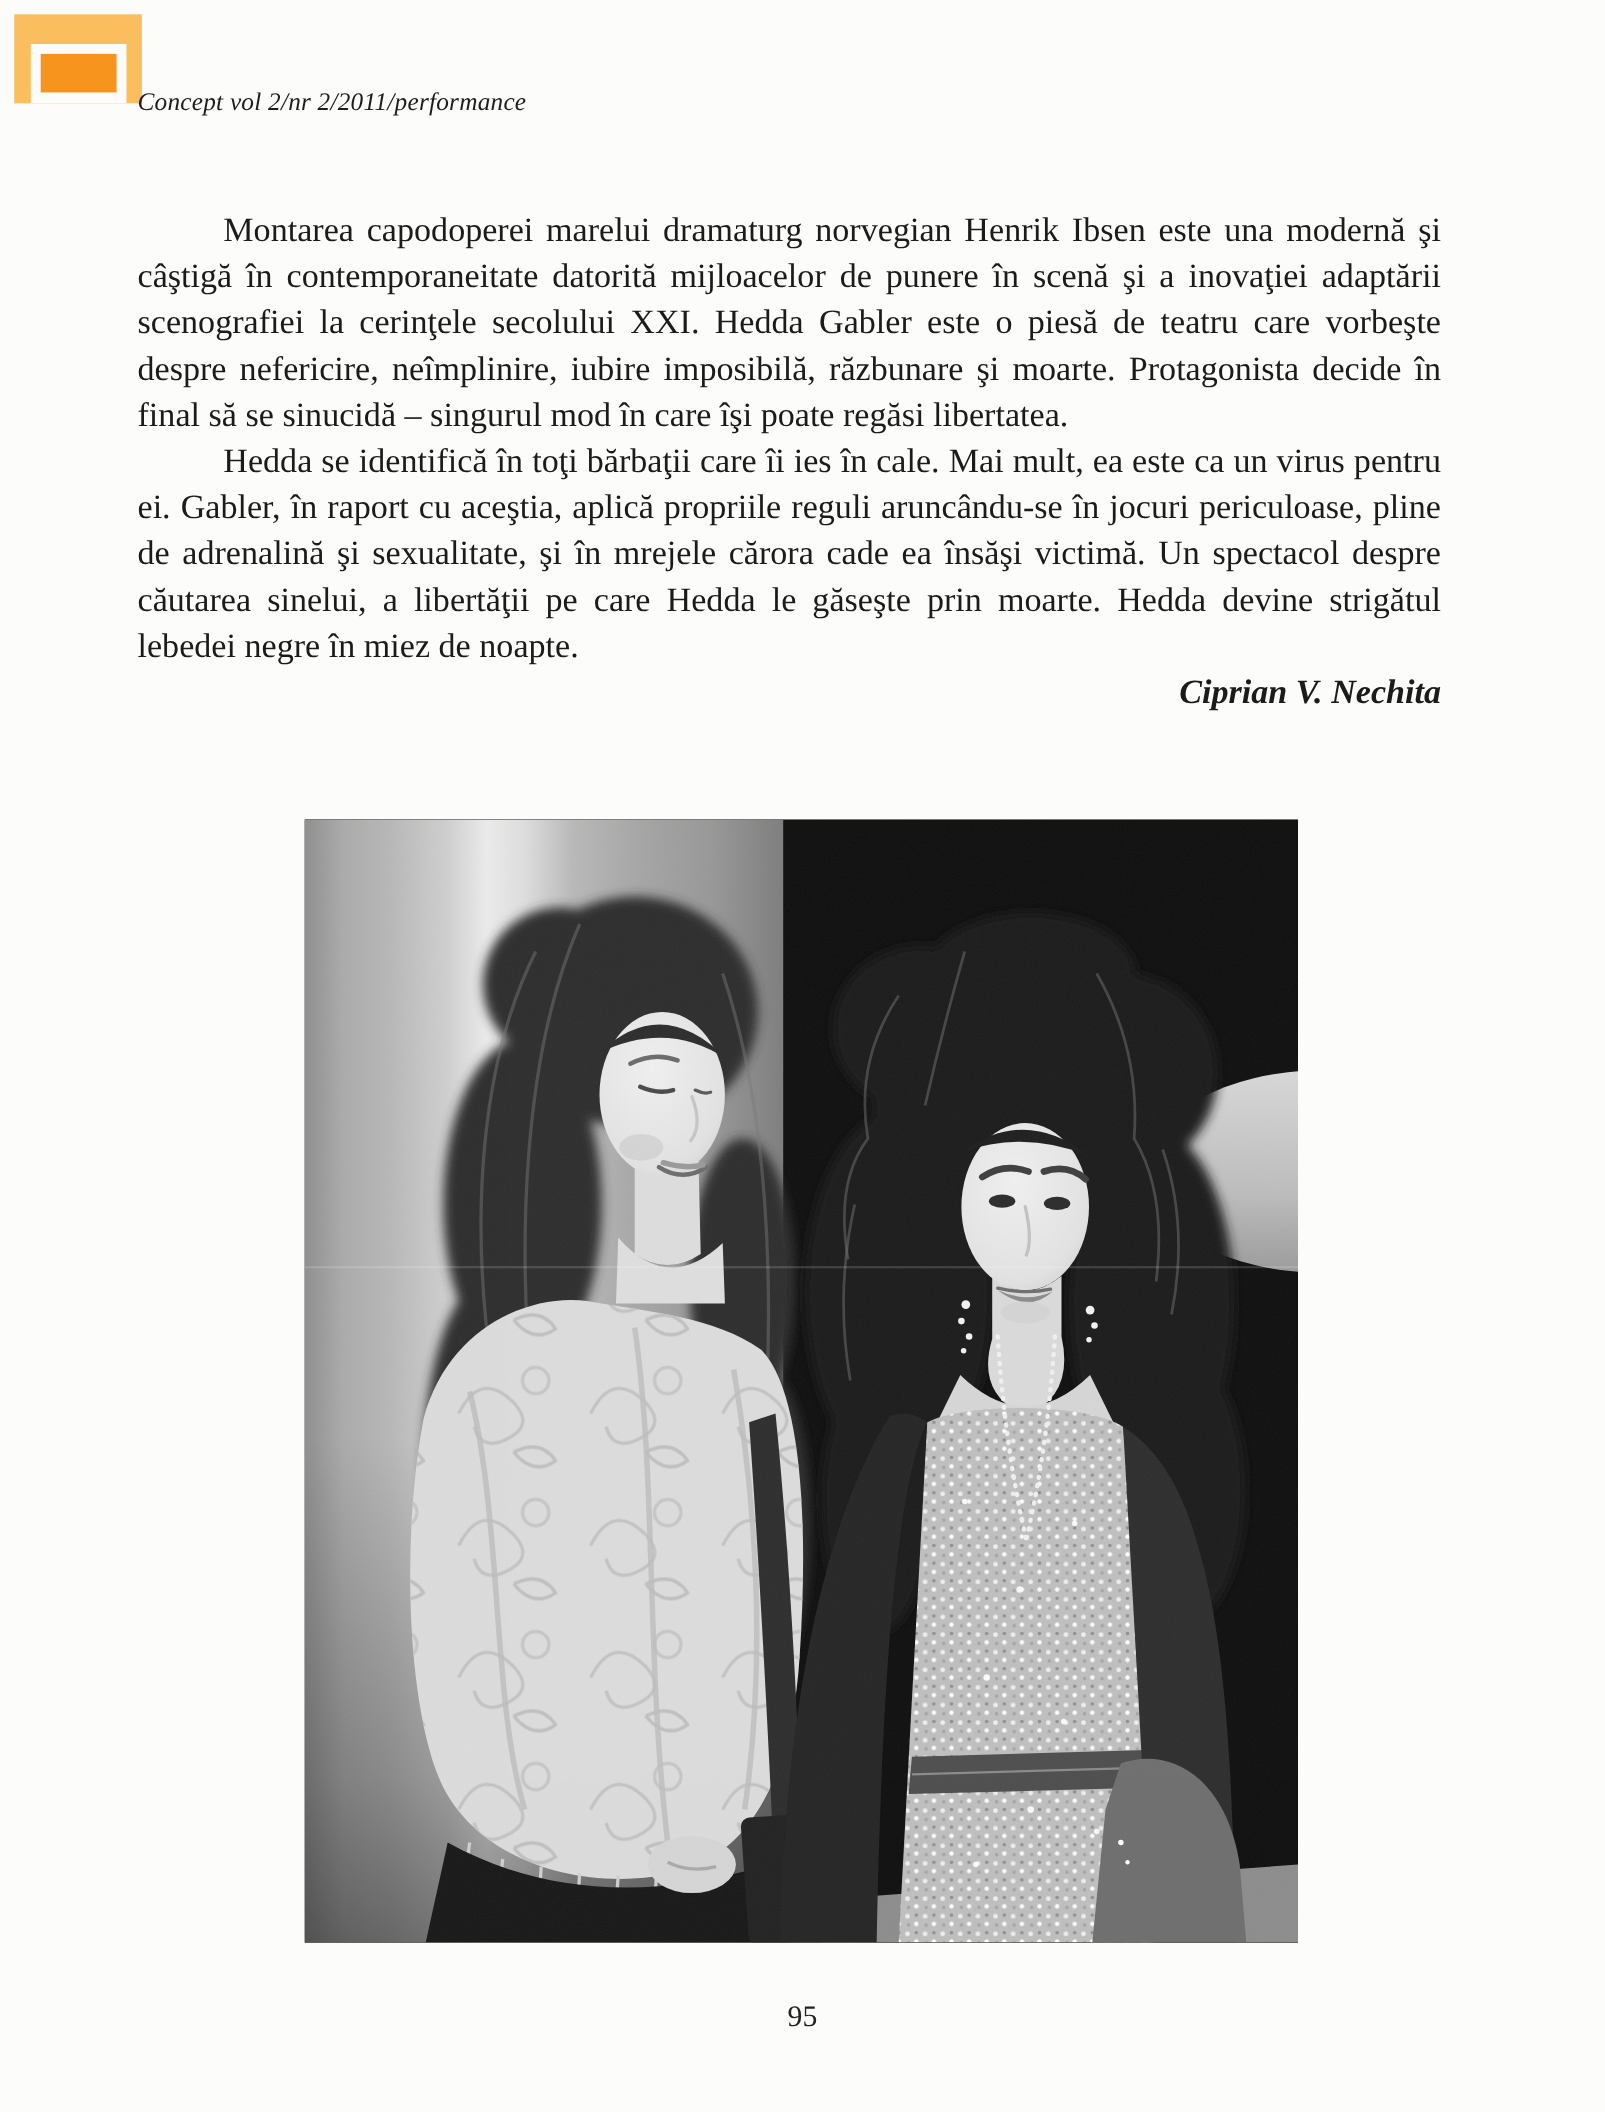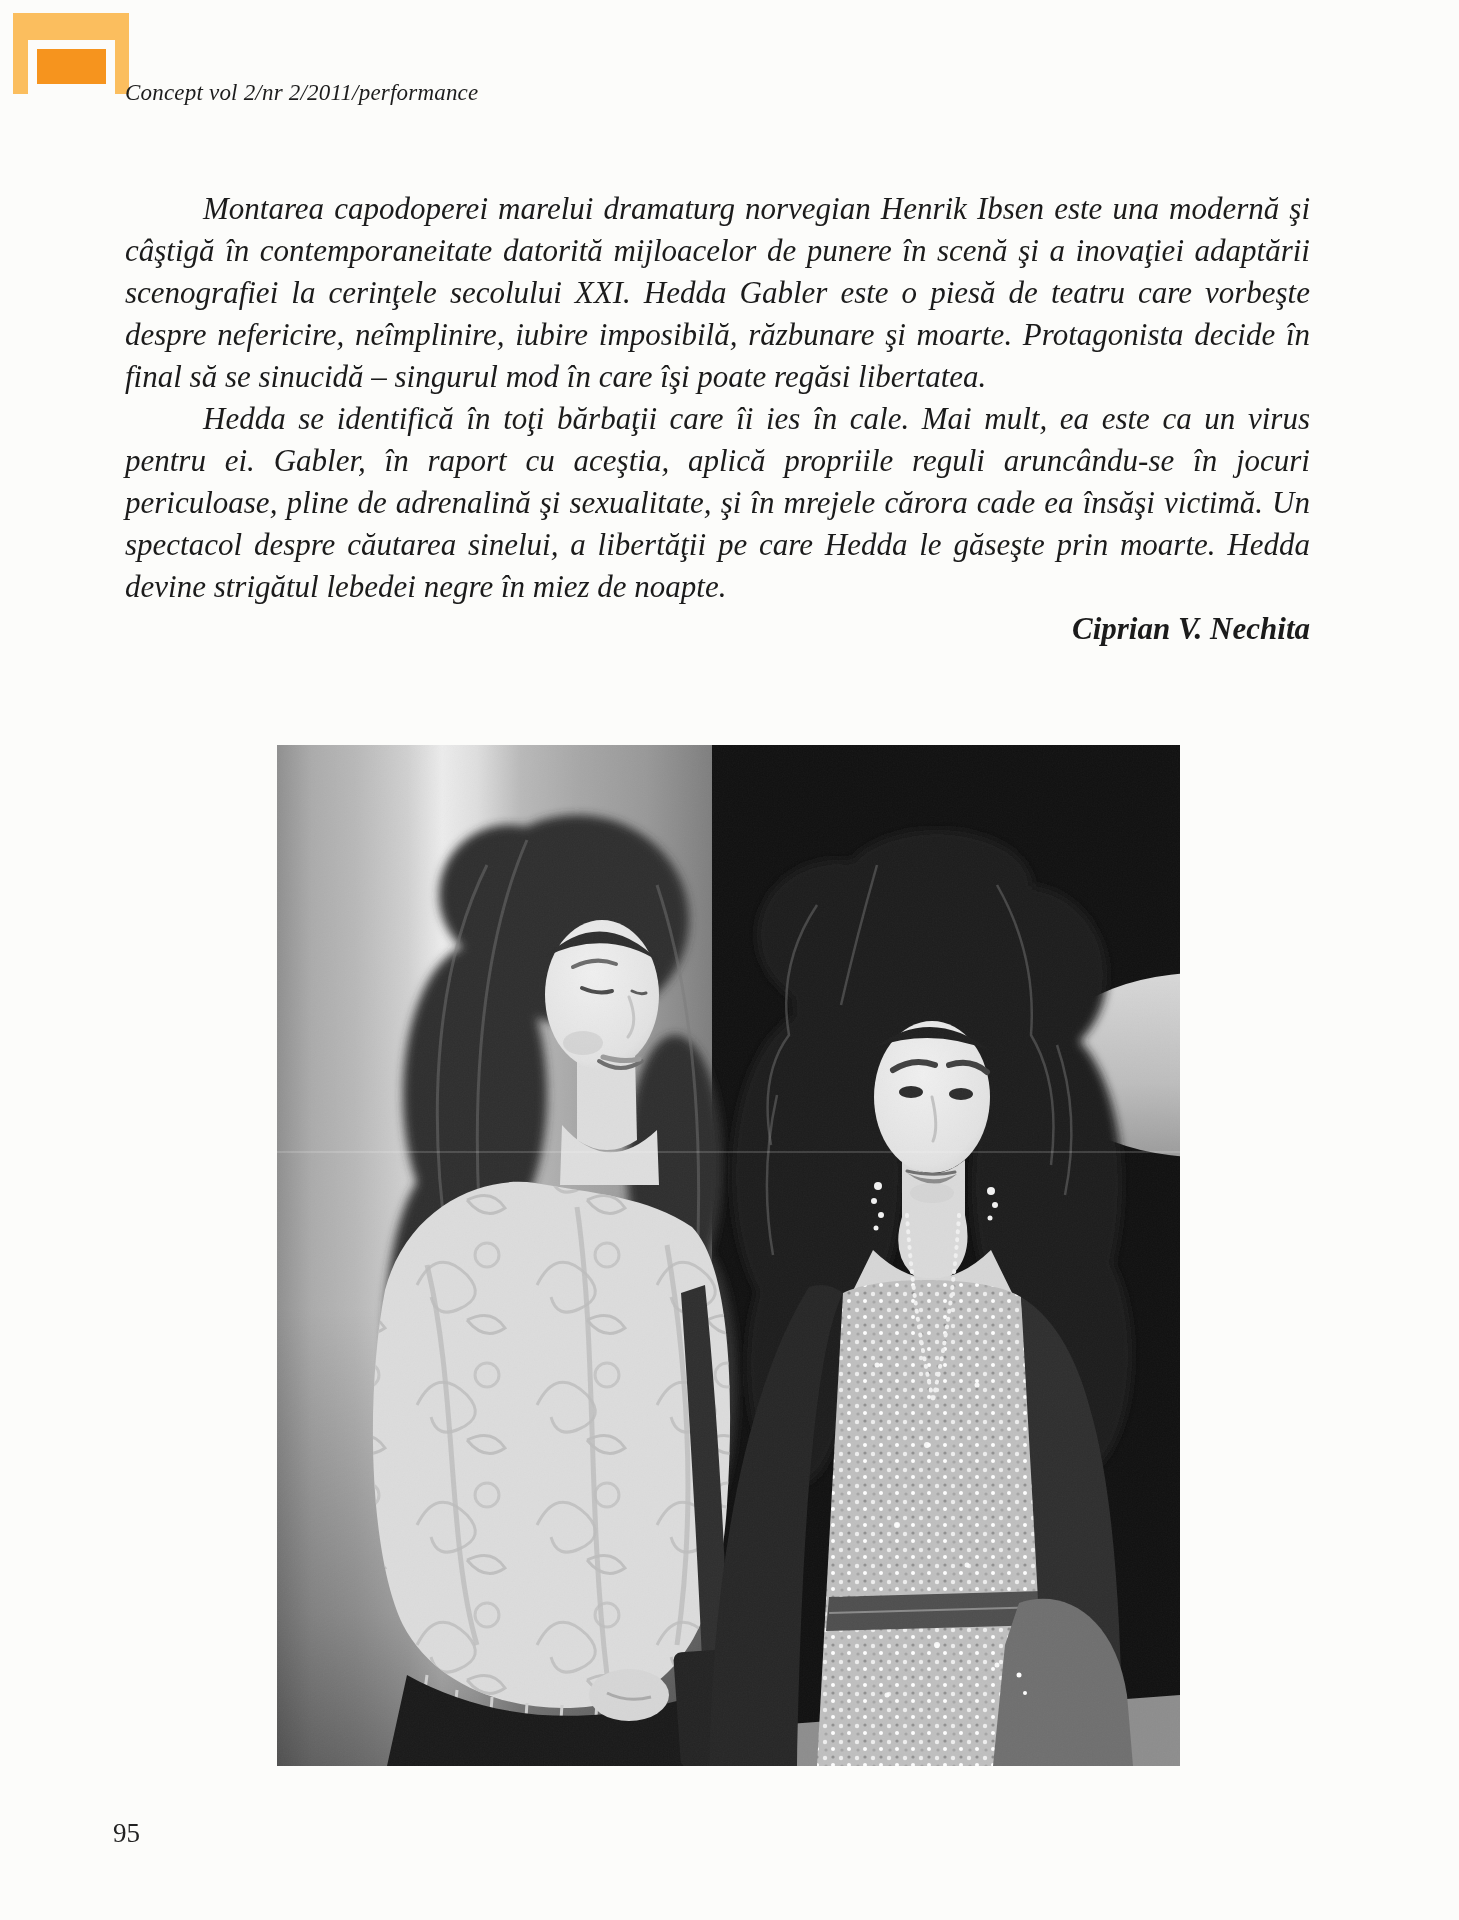--- a/index.html
+++ b/index.html
@@ -26,37 +26,37 @@
     position:absolute;left:125px;top:80px;width:1185px;
     font-size:23px;font-style:italic;color:#1d1d1d;letter-spacing:0.2px;
   }
 
   
   .article{
     position:absolute;left:125px;top:188px;width:1185px;
     font-size:31px;line-height:42px;color:#1b1b1b;
     text-align:justify;text-justify:inter-word;
   }
-  .article p{margin:0;text-indent:78px;font-style:italic;}
+  .article p{margin:0;text-indent:78px;}
   .author{
     text-align:right;font-weight:bold;font-style:italic;
     text-indent:0;margin-top:3px;
   }
 
   
   .photo{
     position:absolute;left:277px;top:745px;width:903px;height:1021px;
     margin:0;overflow:hidden;background:#101010;
   }
   .photo svg{display:block;width:100%;height:100%;}
 
   
   .page-number{
-    position:absolute;left:113px;top:1818px;width:1185px;
-    text-align:left;font-size:27px;color:#222;
+    position:absolute;left:137px;top:1818px;width:1185px;
+    text-align:center;font-size:27px;color:#222;
   }
 </style>
 </head>
 <body>
 
 <div class="page">
 
   <div class="logo">
     <div class="logo-outer"></div>
     <div class="logo-notch"></div>

